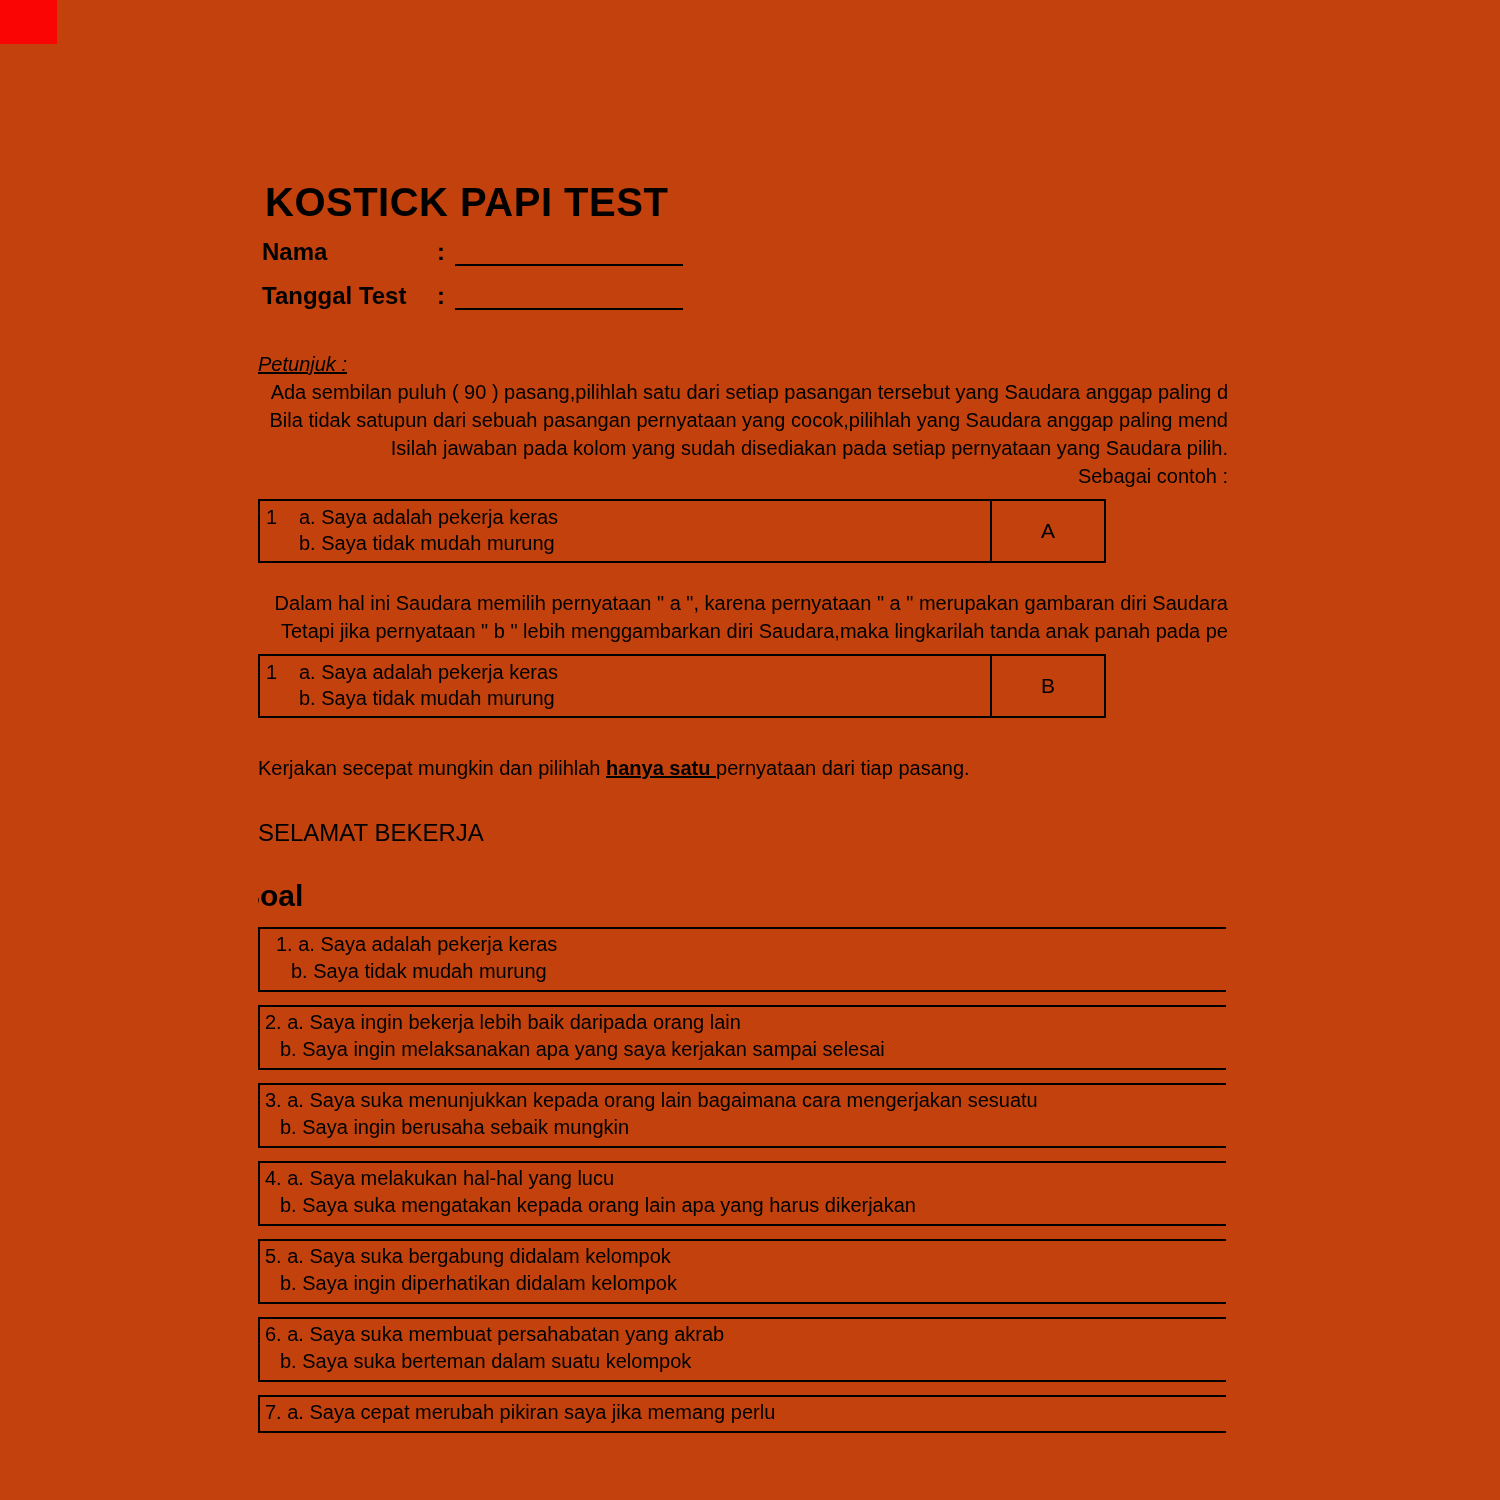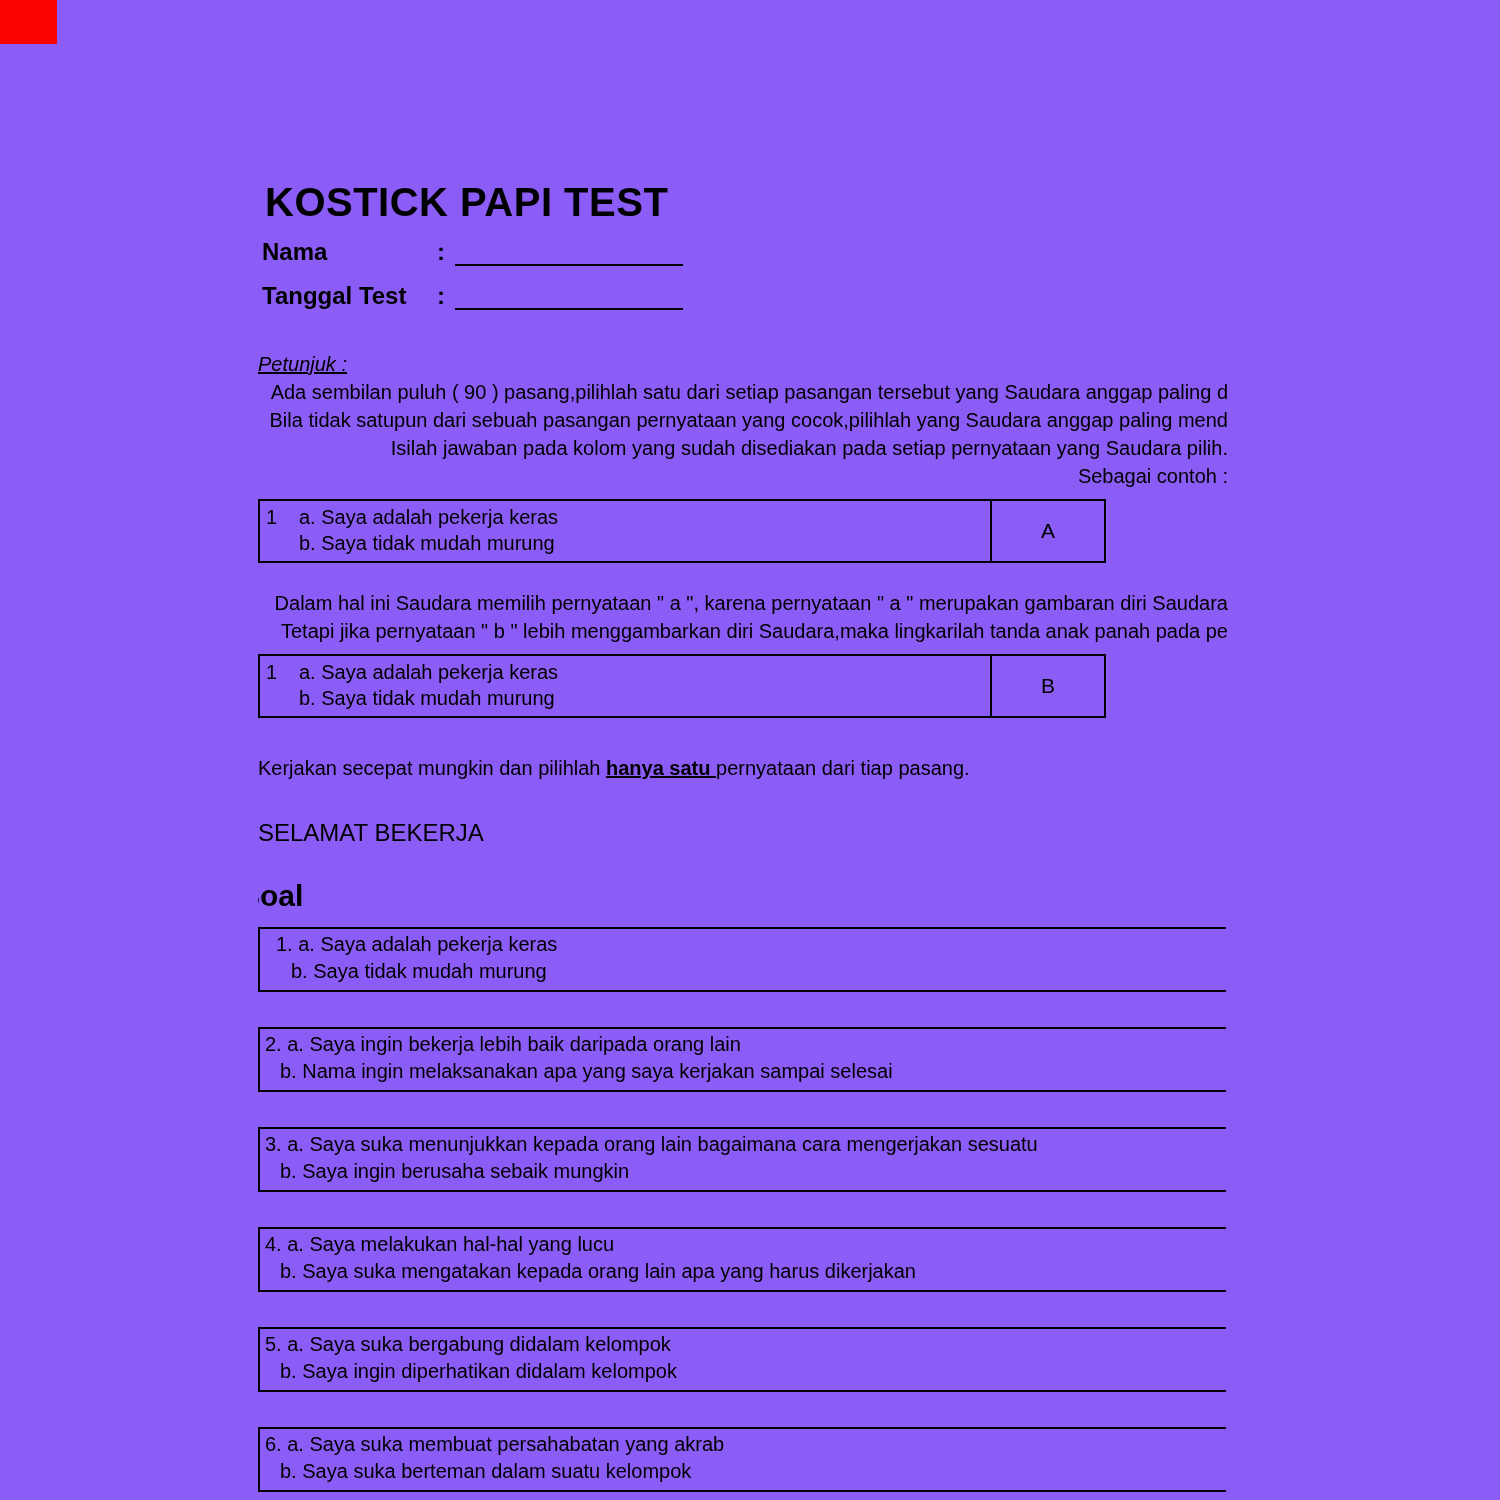--- a/index.html
+++ b/index.html
@@ -7,21 +7,21 @@
     padding: 0;
     background: #ffffff;
     font-family: "Liberation Sans", sans-serif;
     color: #000;
   }
   .viewport {
     position: relative;
     width: 1500px;
     height: 1500px;
     overflow: hidden;
-    background: #8b5cf6;
+    background: #c2410c;
   }
   .red-corner {
     position: absolute;
     left: 0; top: 0;
     width: 57px; height: 44px;
     background: #fb0404;
   }
   .content {
     position: absolute;
     left: 258px;
@@ -110,21 +110,21 @@
     font-size: 24px;
     line-height: 26px;
   }
   .soal-heading {
     margin: 32px 0 0 -18px;
     font-size: 30px;
     font-weight: bold;
     line-height: 36px;
   }
   .qbox {
-    margin-top: 35px;
+    margin-top: 13px;
     width: 968px;
     border: 2px solid #000;
     border-right: none;
     box-sizing: border-box;
     padding: 2px 0 5px 5px;
     font-size: 20px;
     line-height: 27px;
     white-space: nowrap;
     overflow: hidden;
   }
@@ -197,21 +197,21 @@
 
     <div class="soal-heading">Soal</div>
 
     <div class="qbox first">
       <div class="qline-a">1. a. Saya adalah pekerja keras</div>
       <div class="qline-b">b. Saya tidak mudah murung</div>
     </div>
 
     <div class="qbox">
       <div class="qline-a">2. a. Saya ingin bekerja lebih baik daripada orang lain</div>
-      <div class="qline-b">b. Nama ingin melaksanakan apa yang saya kerjakan sampai selesai</div>
+      <div class="qline-b">b. Saya ingin melaksanakan apa yang saya kerjakan sampai selesai</div>
     </div>
 
     <div class="qbox">
       <div class="qline-a">3. a. Saya suka menunjukkan kepada orang lain bagaimana cara mengerjakan sesuatu</div>
       <div class="qline-b">b. Saya ingin berusaha sebaik mungkin</div>
     </div>
 
     <div class="qbox">
       <div class="qline-a">4. a. Saya melakukan hal-hal yang lucu</div>
       <div class="qline-b">b. Saya suka mengatakan kepada orang lain apa yang harus dikerjakan</div>

